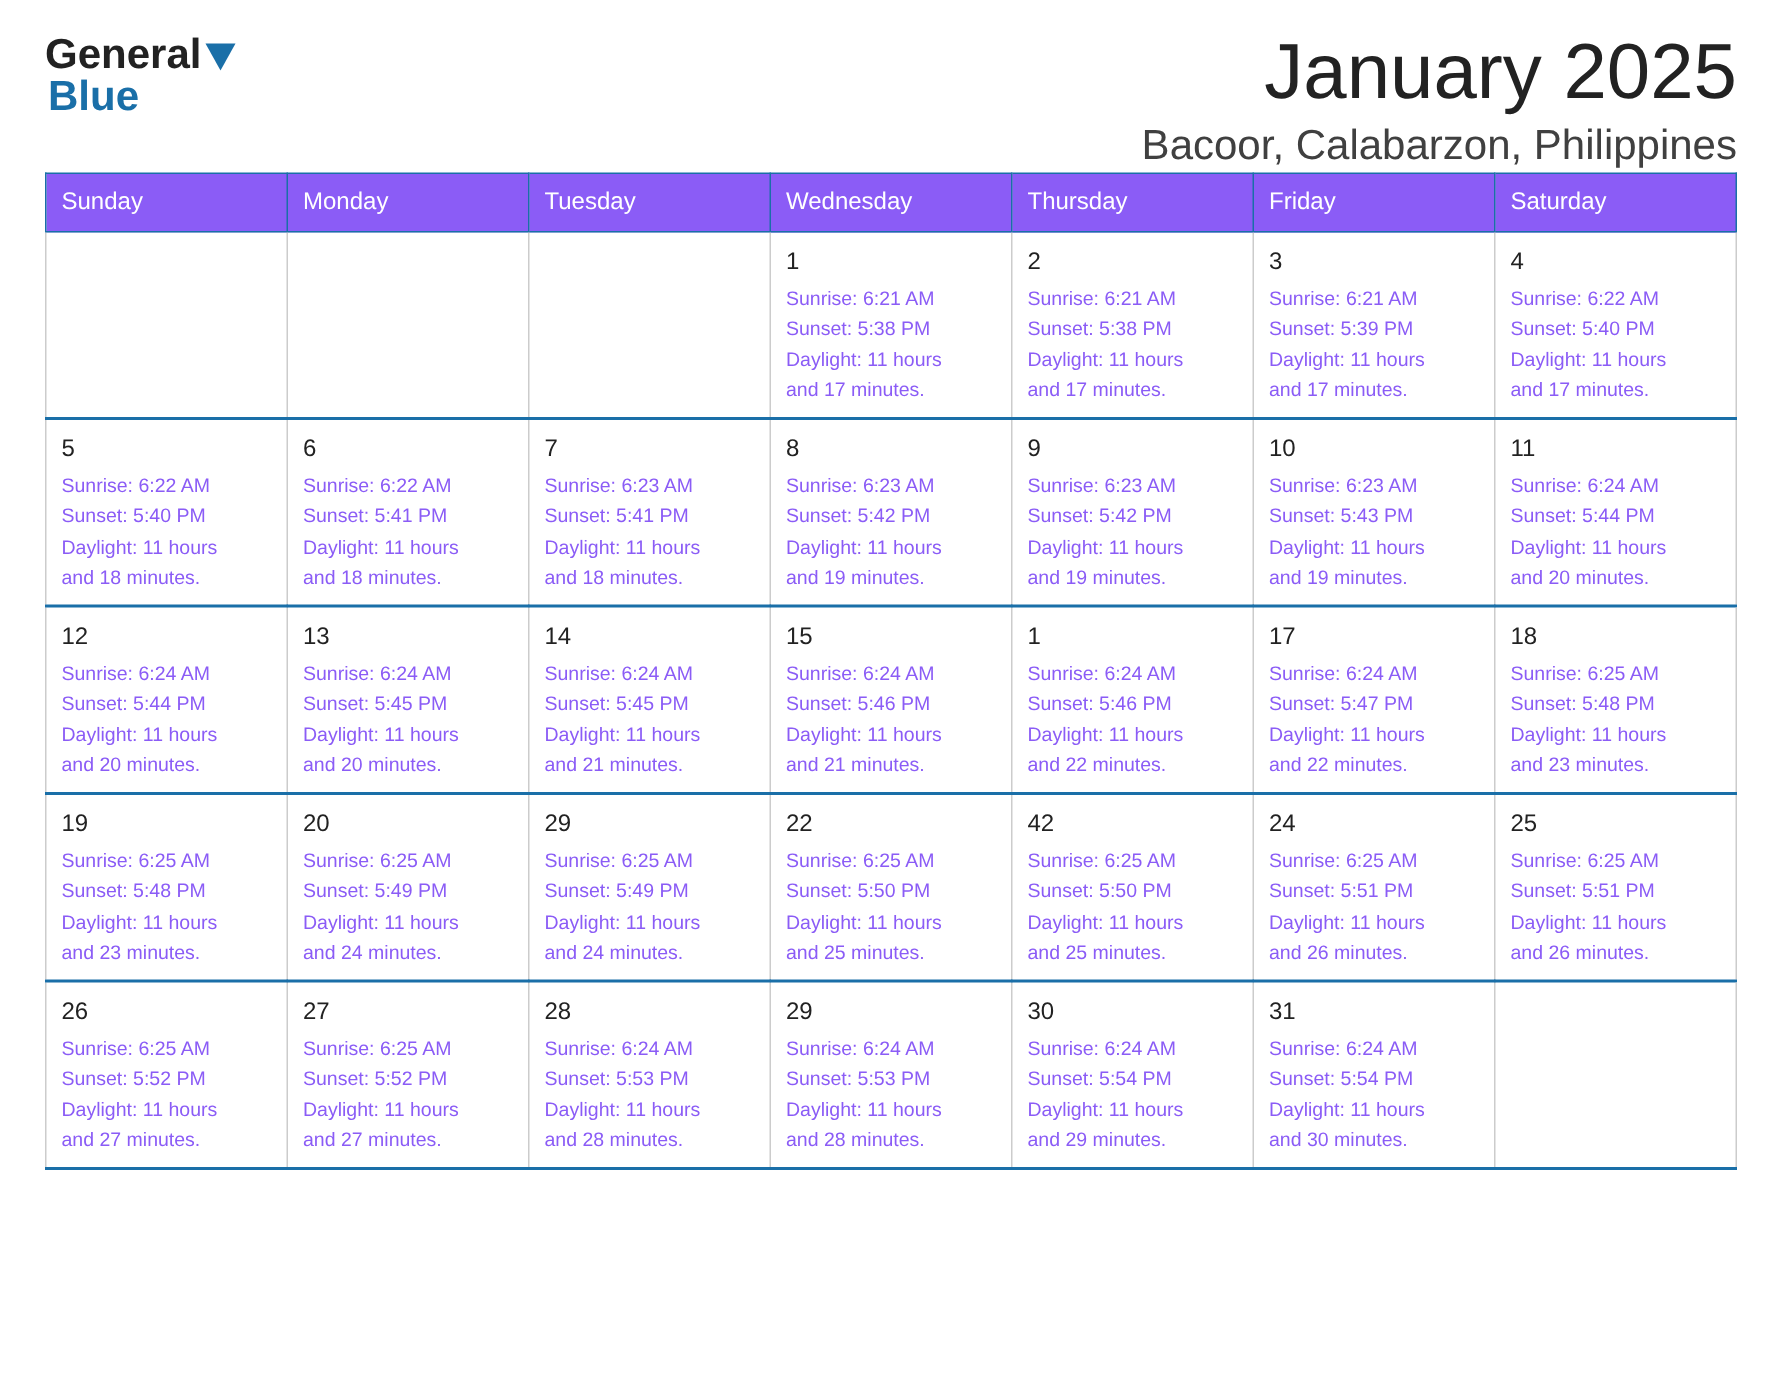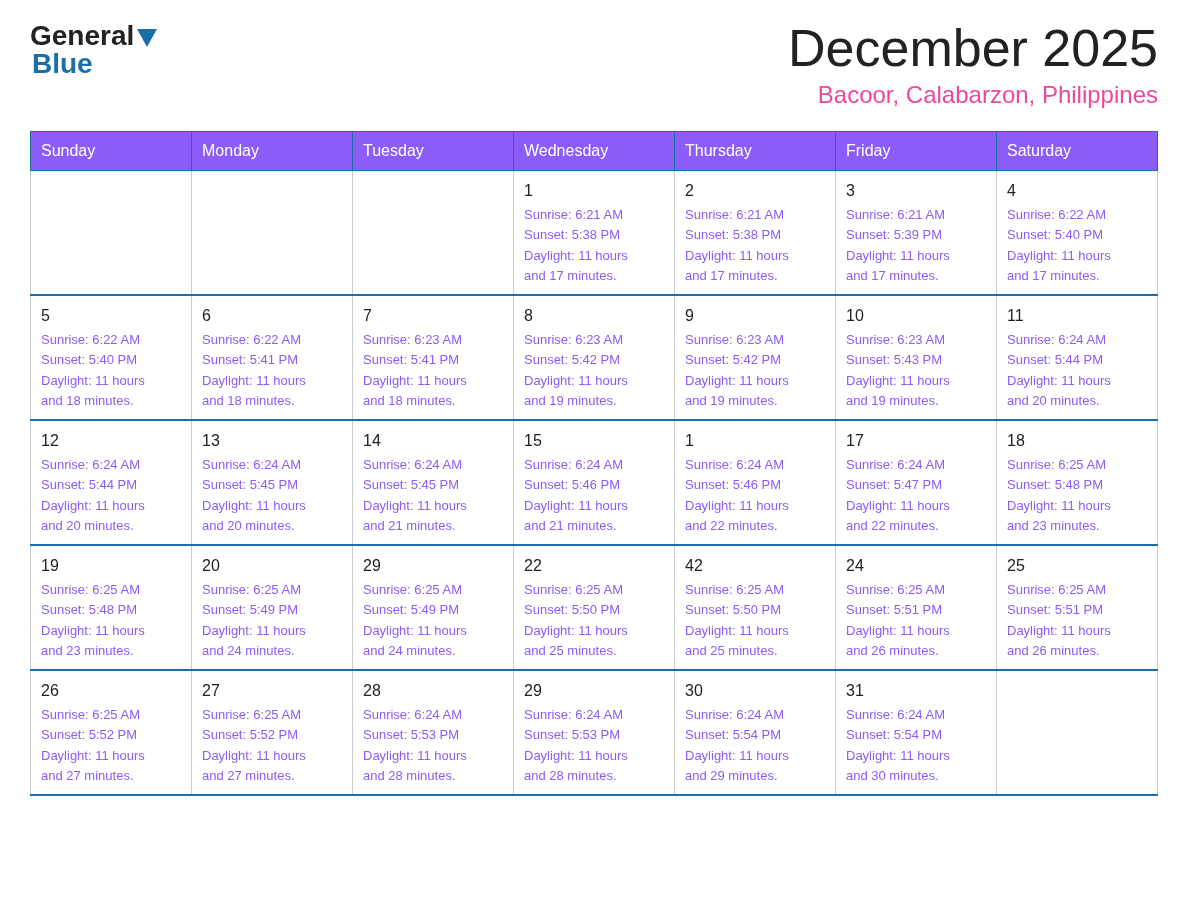--- a/index.html
+++ b/index.html
@@ -8,21 +8,21 @@
       background: #ffffff;
       color: #222;
       padding: 20px 30px;
       width: 1188px;
       min-height: 918px;
     }
     .header {
       display: flex;
       justify-content: space-between;
       align-items: flex-start;
-      margin-bottom: 22px;
+      margin-bottom: 2px;
     }
     .logo {
       display: flex;
       flex-direction: column;
       align-items: flex-start;
     }
     .logo-top {
       font-size: 28px;
       font-weight: bold;
       color: #222;
@@ -52,22 +52,22 @@
     .title-block {
       text-align: right;
     }
     .main-title {
       font-size: 52px;
       font-weight: normal;
       color: #222;
       line-height: 1.1;
     }
     .subtitle {
-      font-size: 24px;
-      color: #ec4899;
+      font-size: 28px;
+      color: #404040;
       margin-top: 4px;
     }
     .calendar {
       width: 100%;
       border-collapse: collapse;
     }
     .calendar thead tr th {
       background: #8b5cf6;
       color: #fff;
       font-size: 16px;
@@ -110,21 +110,21 @@
   <div class="logo">
     <div class="logo-top">
       <span class="logo-general">General</span>
       <span class="logo-triangle"></span>
     </div>
     <div style="margin-top:-4px; margin-left:2px;text-align:center;">
       <span class="logo-blue">Blue</span>
     </div>
   </div>
   <div class="title-block">
-    <div class="main-title">December 2025</div>
+    <div class="main-title">January 2025</div>
     <div class="subtitle">Bacoor, Calabarzon, Philippines</div>
   </div>
 </div>
 
 <table class="calendar">
   <thead>
     <tr>
     <th>Sunday</th>
         <th>Monday</th>
         <th>Tuesday</th>

